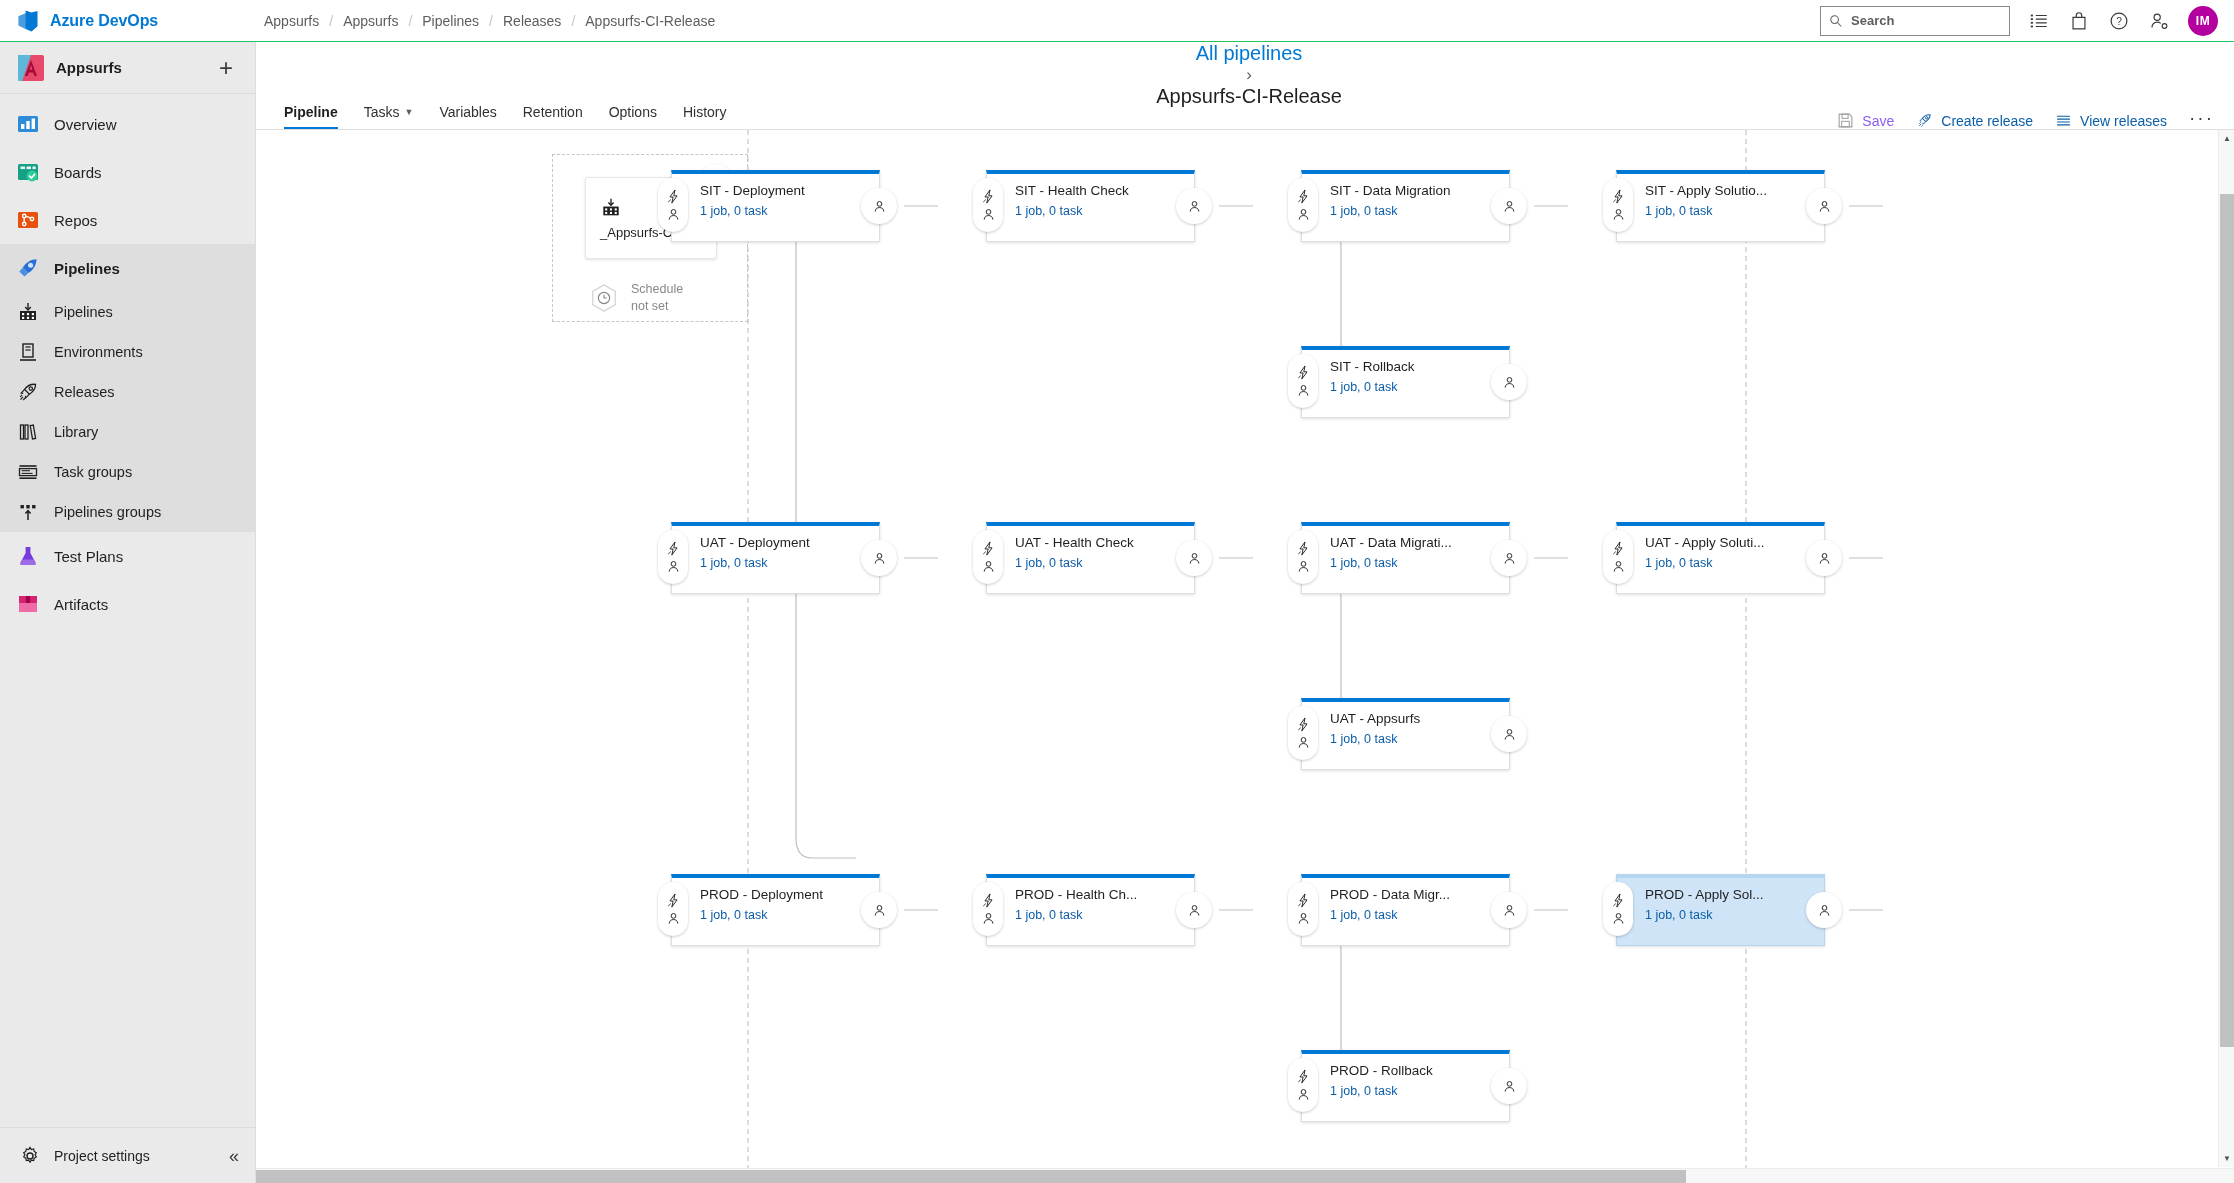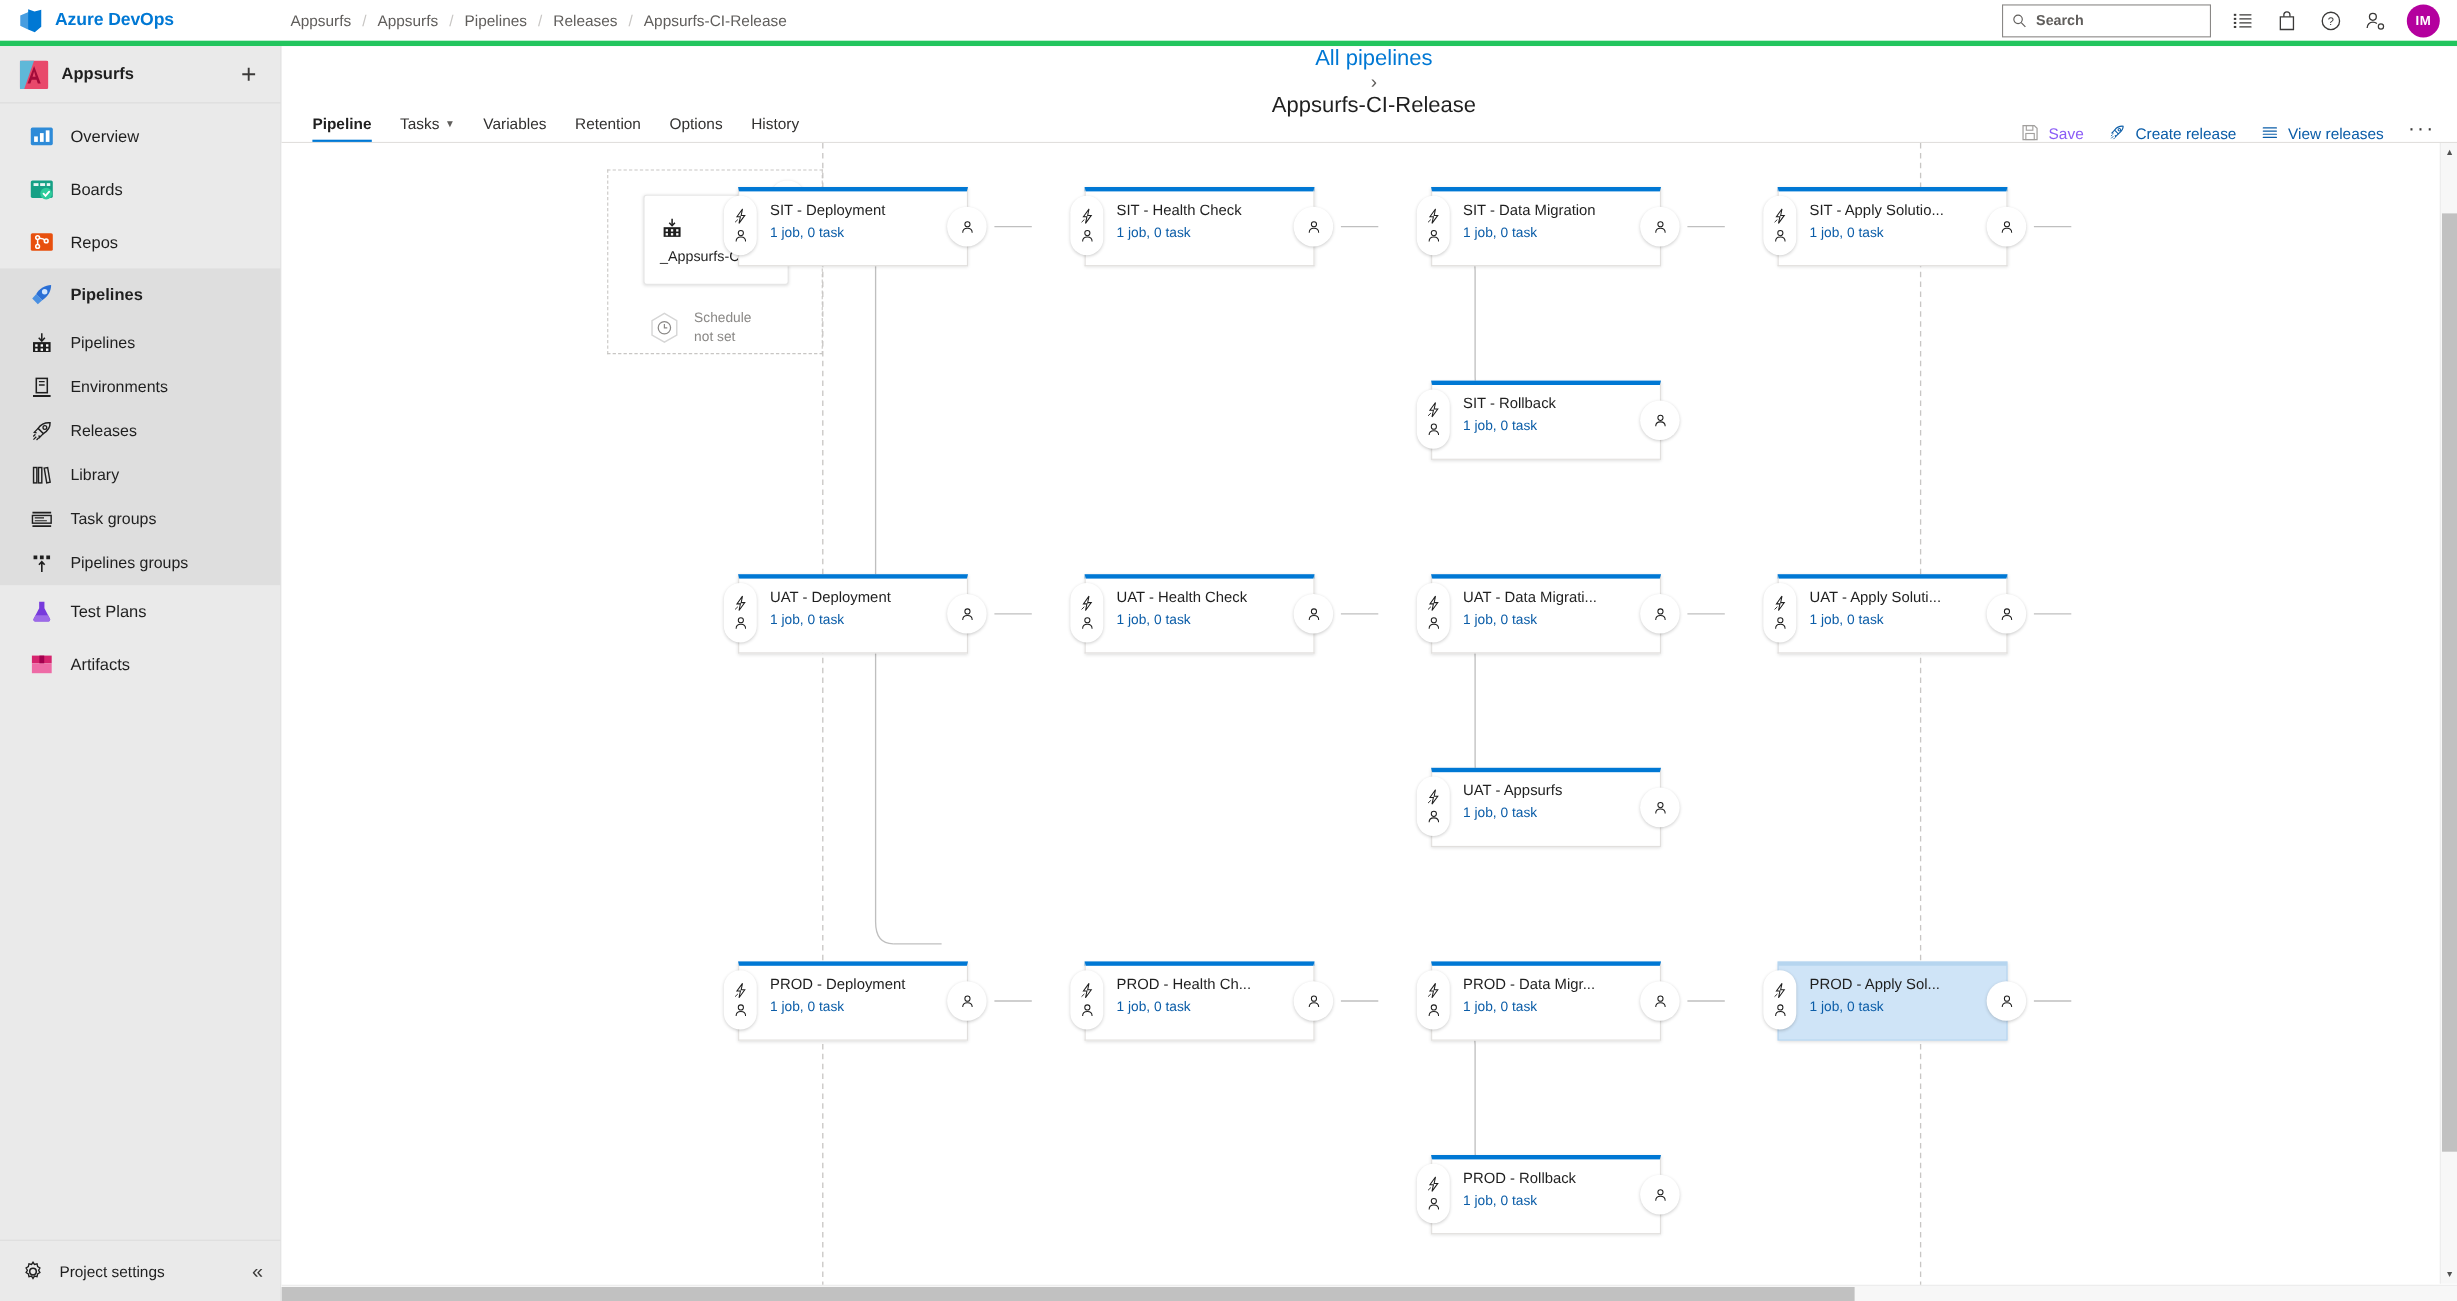--- a/index.html
+++ b/index.html
@@ -7,21 +7,21 @@
     width: 2234px; height: 1183px;
     font-family: "Liberation Sans", sans-serif;
     background: #ffffff; overflow: hidden;
     -webkit-font-smoothing: antialiased;
   }
   .app { position: relative; width: 2234px; height: 1183px; }
 
   
   .topbar {
     position: absolute; top: 0; left: 0; width: 2234px; height: 42px;
-    background: #ffffff; border-bottom: 5px solid #22c55e;
+    background: #ffffff; border-bottom: 1px solid #22c55e;
     display: flex; align-items: center;
   }
   .org-brand {
     display: flex; align-items: center; gap: 10px;
     width: 256px; padding-left: 16px; height: 42px;
   }
   .org-brand .logo { width: 24px; height: 24px; flex: none; }
   .org-brand .brand-text {
     font-size: 16px; font-weight: bold; color: #0078d4; letter-spacing: -0.1px;
   }
@@ -68,21 +68,21 @@
   }
   .plus-btn {
     width: 26px; height: 26px; display: flex; align-items: center;
     justify-content: center; cursor: pointer; color: #3b3a39;
     font-size: 24px; font-weight: 300; line-height: 1;
   }
   .nav-list { padding-top: 6px; }
   .nav-group-sub { background: #dedede; }
   .nav-item {
     height: 48px; display: flex; align-items: center; gap: 14px;
-    padding-left: 26px; cursor: pointer; font-size: 15px; color: #1f1f1f;
+    padding-left: 16px; cursor: pointer; font-size: 15px; color: #1f1f1f;
   }
   .nav-item.active { font-weight: bold; }
   .nav-item.sub { height: 40px; font-size: 14.5px; }
   .nav-ico { width: 24px; height: 24px; flex: none; display:block; }
   .sidebar-footer {
     position: absolute; bottom: 0; left: 0; width: 255px; height: 56px;
     border-top: 1px solid #dcdcdc; display: flex; align-items: center;
     gap: 12px; padding: 0 16px 0 18px;
   }
   .sidebar-footer .lbl { font-size: 14px; color: #1f1f1f; flex: 1; }

